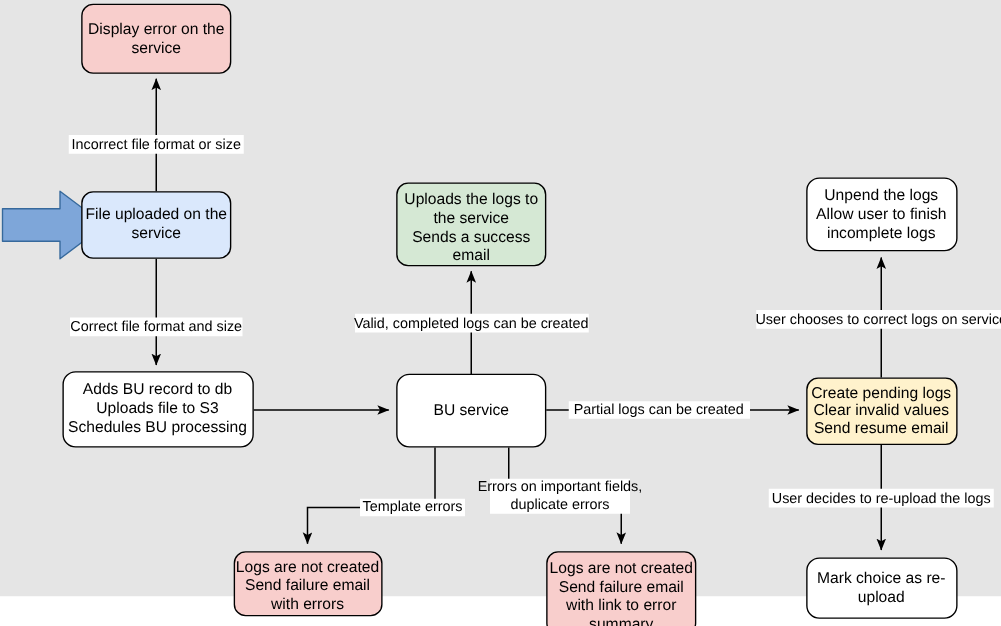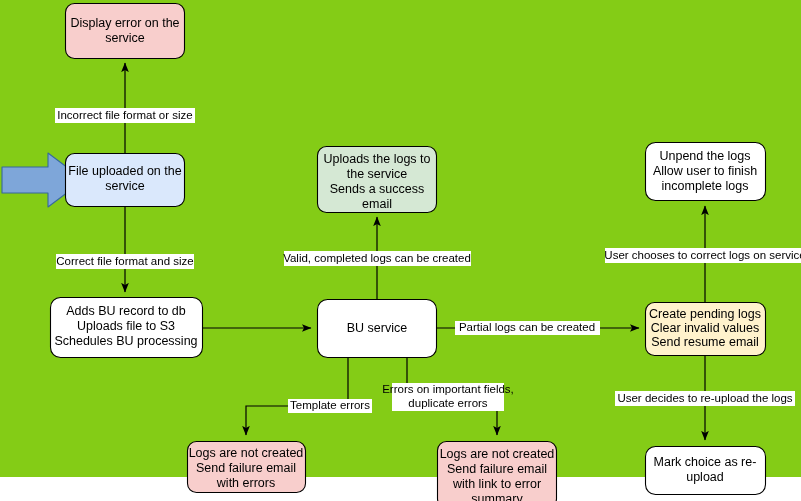--- a/index.html
+++ b/index.html
@@ -10,21 +10,21 @@
   body {
     width: 801px;
     height: 501px;
     overflow: hidden;
     font-family: "Liberation Sans", sans-serif;
   }
   #canvas {
     position: relative;
     width: 801px;
     height: 477px;
-    background: #84cc16;
+    background: #e5e5e5;
   }
   svg.layer {
     position: absolute;
     left: 0;
     top: 0;
     width: 801px;
     height: 501px;
   }
   .node-text {
     font-family: "Liberation Sans", sans-serif;

